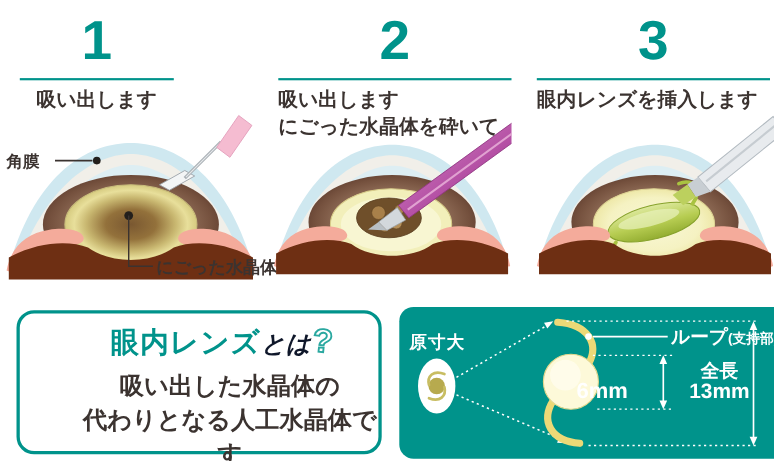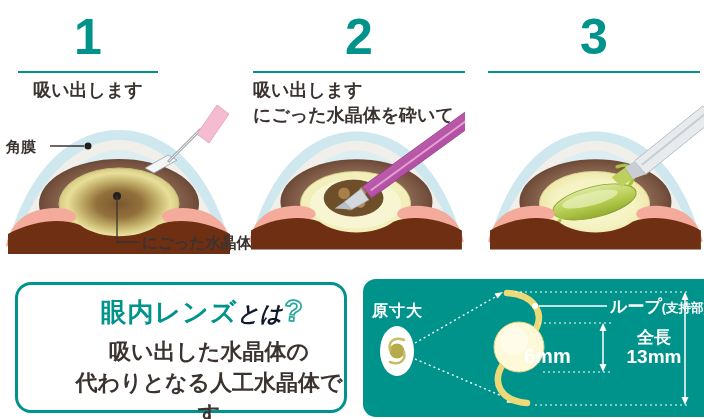--- a/index.html
+++ b/index.html
@@ -46,20 +46,21 @@
     <div class="num">2</div>
     <div class="rule"></div>
     <div class="cap">
       <div>吸い出します</div>
       <div>にごった水晶体を砕いて</div>
     </div>
   </div>
   <div class="col col3">
     <div class="num">3</div>
     <div class="rule"></div>
+    <div class="cap">眼内レンズを挿入します</div>
   </div>
 
   <svg class="eyesvg" style="left:0px" width="262" height="180" viewBox="0 -40 262 180">
     <defs>
       <radialGradient id="irisA" cx="0.5" cy="0.5" r="0.5">
         <stop offset="0%" stop-color="#4f3727"></stop>
           <stop offset="45%" stop-color="#5f4534"></stop>
         <stop offset="70%" stop-color="#8a6752"></stop>
           <stop offset="92%" stop-color="#75513e"></stop>
         <stop offset="100%" stop-color="#6b4837"></stop>

